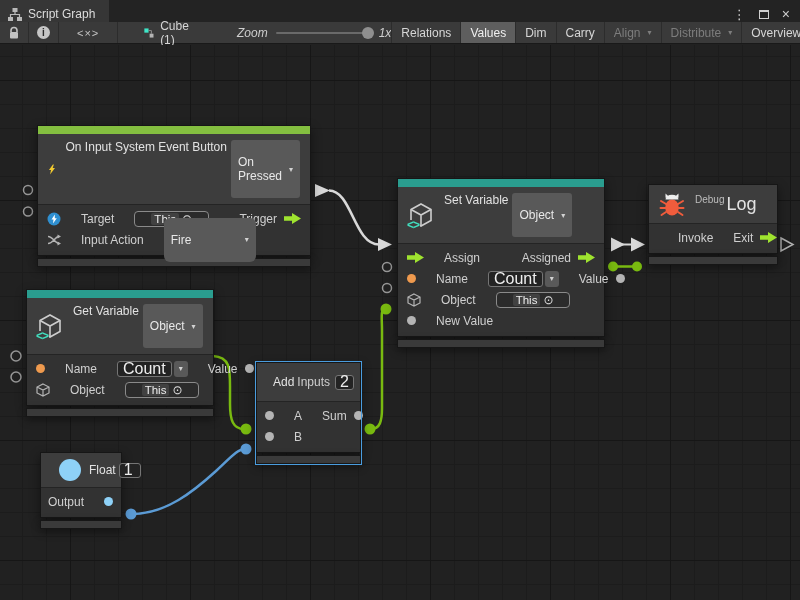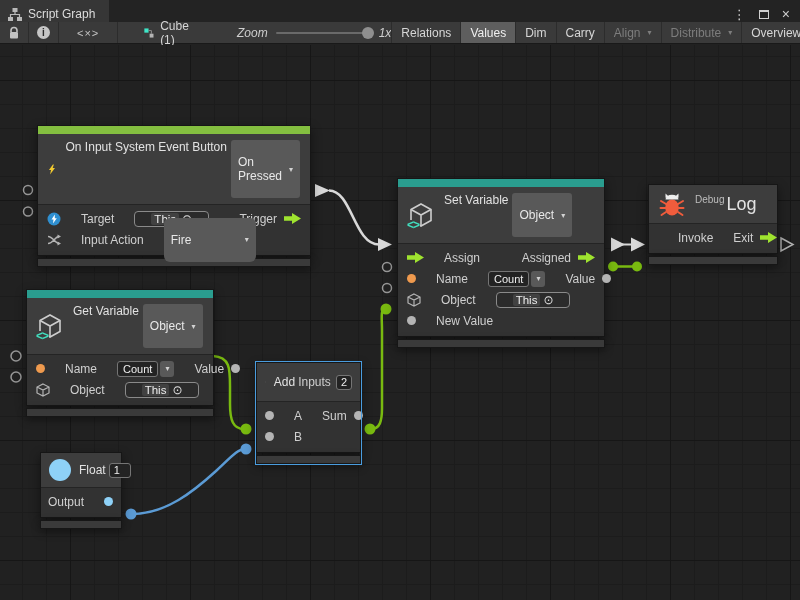--- a/index.html
+++ b/index.html
@@ -97,21 +97,21 @@
   .dd { background:#595959; border-radius:3px; padding:15px 7px; color:#e8e8e8;
     display:inline-flex; align-items:center; gap:7px; font-size:12px; }
   .dd .arr { font-size:8px; color:#d2d2d2; }
   .dd.spread { justify-content:space-between;border-radius:6px; }
   .chip { border:1px solid #8a8a8a; border-radius:4px; background:#2b2b2b; padding:1px 16px;
     display:inline-flex; align-items:center; gap:3px; color:#ececec; font-size:11.5px; }
   .chip .chip-text { background:#414141; border-radius:2px; padding:0 3px; }
   .chip .tgt { font-size:12px; color:#dcdcdc; line-height:1; }
   .combo { display:inline-flex; gap:2px; align-items:stretch; }
   .field { background:#232323; border:1px solid #757575; border-radius:3px;
-    padding:0 5px; color:#eeeeee; font-size:11px; display:inline-flex; align-items:center; height:16px; }
+    padding:0 5px; color:#eeeeee; font-size:16px; display:inline-flex; align-items:center; height:16px; }
   .combo-btn { background:#595959; border-radius:3px; padding:0 5px; display:inline-flex;
     align-items:center; font-size:8px; color:#d2d2d2; }
   .field.tiny { padding:0 4px; height:15px; }
 
   .float-circle { width:22px; height:22px; border-radius:50%; background:#8ed1f7; flex:0 0 auto; }
   .obj-cube-sm { flex:0 0 auto; }
   .varicon { position:relative; width:26px; height:26px; flex:0 0 auto; }
   .varicon .angle { position:absolute; left:-2px; bottom:-3px; color:#41e0c0; font-weight:bold;
     font-size:12px; letter-spacing:-1px; background:#3d3d3d; line-height:11px; padding:0 1px; }
 </style>
@@ -451,21 +451,21 @@
         <span class="dot gray"></span>
         <span>B</span>
       </div>
     </div>
   </div>
   <div class="node-footer"></div>
 </div>
 
 <div class="node" style="left:40px; top:452px; width:82px;">
   <div class="node-main">
-    <div class="node-header" style="padding:6px 8px; gap:8px;">
+    <div class="node-header" style="padding:6px 18px; gap:8px;">
       <span class="float-circle"></span>
       <div class="hdr-col" style="gap:3px">
         <span class="node-title">Float</span>
         <span class="field tiny" style="width:22px">1</span>
       </div>
     </div>
     <div class="node-body">
       <div class="row" style="justify-content:flex-end; padding:0 8px;">
         <span>Output</span>
         <span class="dot blue"></span>

